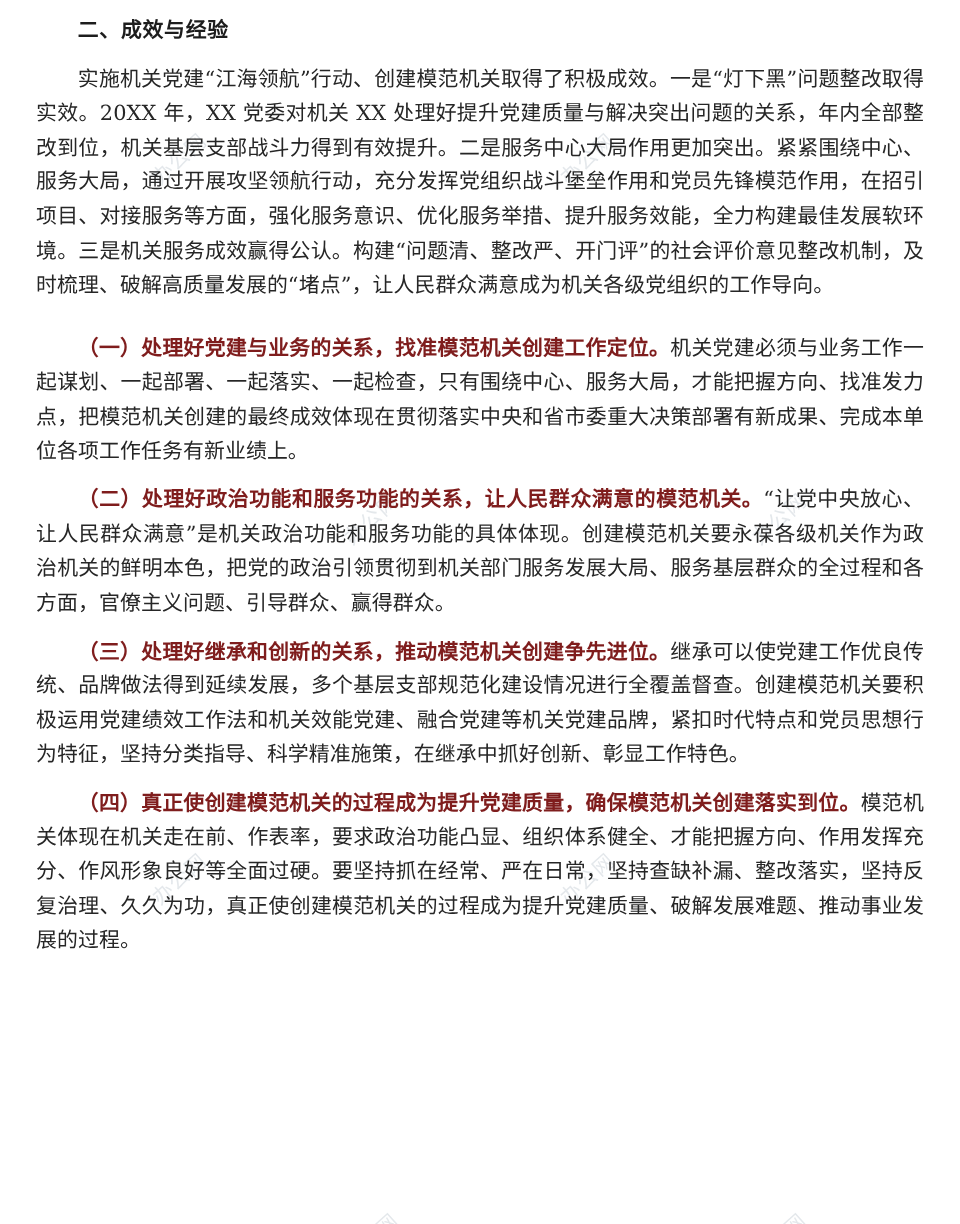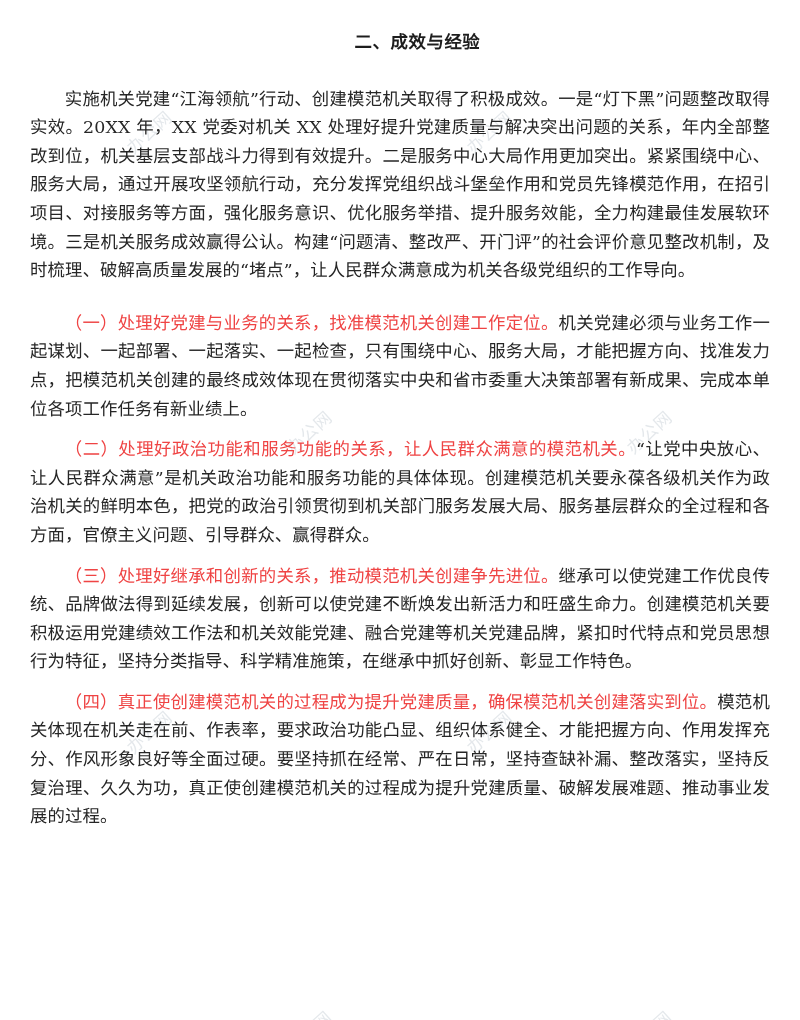--- a/index.html
+++ b/index.html
@@ -60,34 +60,34 @@
     text-indent: 2em;
     word-break: break-all;
     letter-spacing: 0.1px;
   }
 
   p.para.flush {
     text-indent: 0;
   }
 
   h2.section-heading {
-    margin: 16px;
+    margin: 0;
     font-family: "DejaVu Serif", "Liberation Serif", serif;
     font-size: 17.4px;
     line-height: 28.6px;
     font-weight: bold;
     color: #1d1d1d;
     text-indent: 2em;
-    text-align: center;
+    text-align: left;
     letter-spacing: 0.6px;
   }
 
   .lead {
-    font-weight: normal;
-    color: #ef4444;
+    font-weight: bold;
+    color: #7f1d1d;
     margin-top: 28px;
   }
 
   .spacer-sm { height: 12px; }
 </style>
 </head>
 <body>
 
 <div class="page">
 
@@ -124,21 +124,21 @@
 
     <div class="spacer-sm"></div>
 
     <p class="para">
       <span class="lead">（二）处理好政治功能和服务功能的关系，让人民群众满意的模范机关。</span><span>“让党中央放心、让人民群众满意”是机关政治功能和服务功能的具体体现。创建模范机关要永葆各级机关作为政治机关的鲜明本色，把党的政治引领贯彻到机关部门服务发展大局、服务基层群众的全过程和各方面，官僚主义问题、引导群众、赢得群众。</span>
     </p>
 
     <div class="spacer-sm"></div>
 
     <p class="para">
-      <span class="lead">（三）处理好继承和创新的关系，推动模范机关创建争先进位。</span><span>继承可以使党建工作优良传统、品牌做法得到延续发展，创新可以使党建不断焕发出新活力和旺盛生命力。创建模范机关要积极运用党建绩效工作法和机关效能党建、融合党建等机关党建品牌，紧扣时代特点和党员思想行为特征，坚持分类指导、科学精准施策，在继承中抓好创新、彰显工作特色。</span>
+      <span class="lead">（三）处理好继承和创新的关系，推动模范机关创建争先进位。</span><span>继承可以使党建工作优良传统、品牌做法得到延续发展，多个基层支部规范化建设情况进行全覆盖督查。创建模范机关要积极运用党建绩效工作法和机关效能党建、融合党建等机关党建品牌，紧扣时代特点和党员思想行为特征，坚持分类指导、科学精准施策，在继承中抓好创新、彰显工作特色。</span>
     </p>
 
     <div class="spacer-sm"></div>
 
     <p class="para">
       <span class="lead">（四）真正使创建模范机关的过程成为提升党建质量，确保模范机关创建落实到位。</span><span>模范机关体现在机关走在前、作表率，要求政治功能凸显、组织体系健全、才能把握方向、作用发挥充分、作风形象良好等全面过硬。要坚持抓在经常、严在日常，坚持查缺补漏、整改落实，坚持反复治理、久久为功，真正使创建模范机关的过程成为提升党建质量、破解发展难题、推动事业发展的过程。</span>
     </p>
 
   </div>
 </div>

